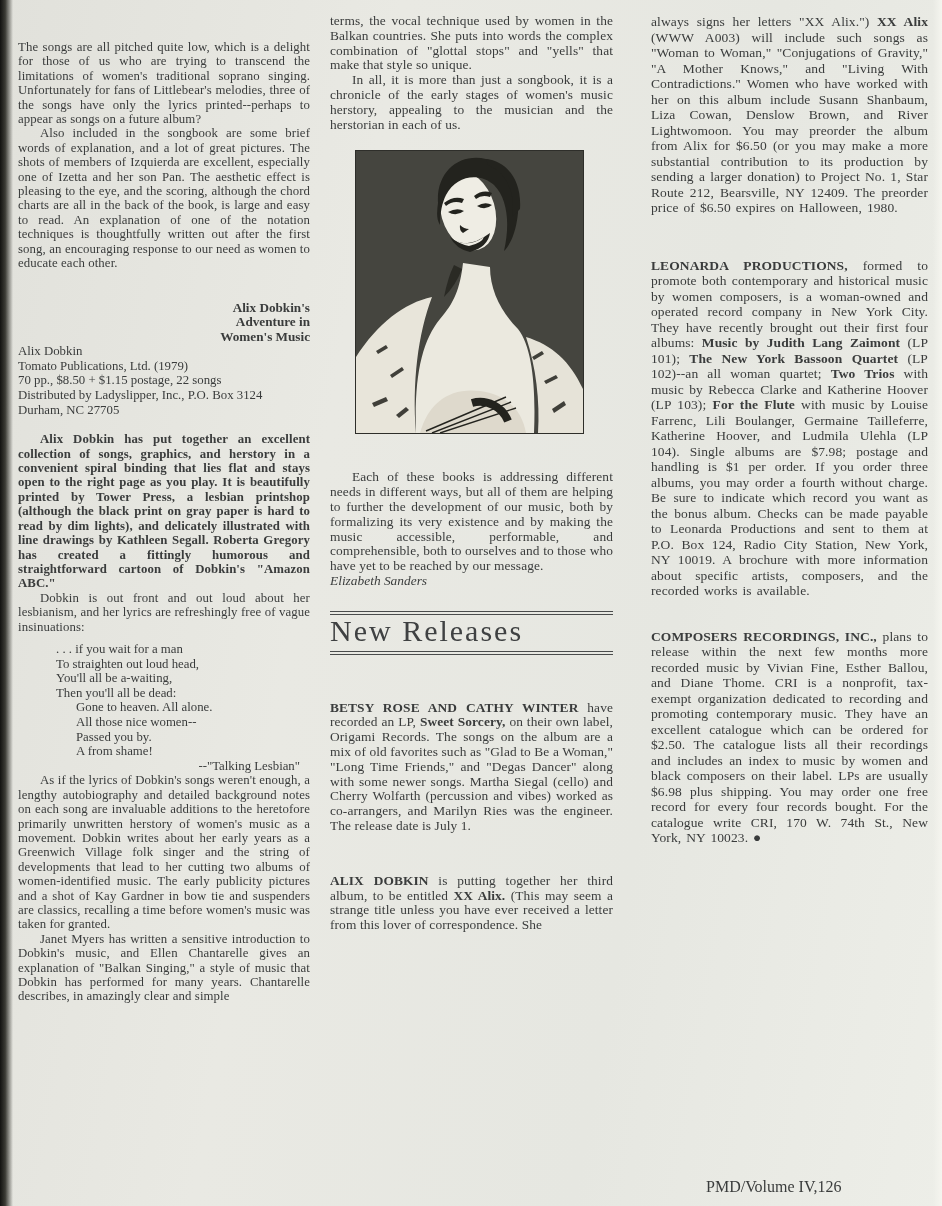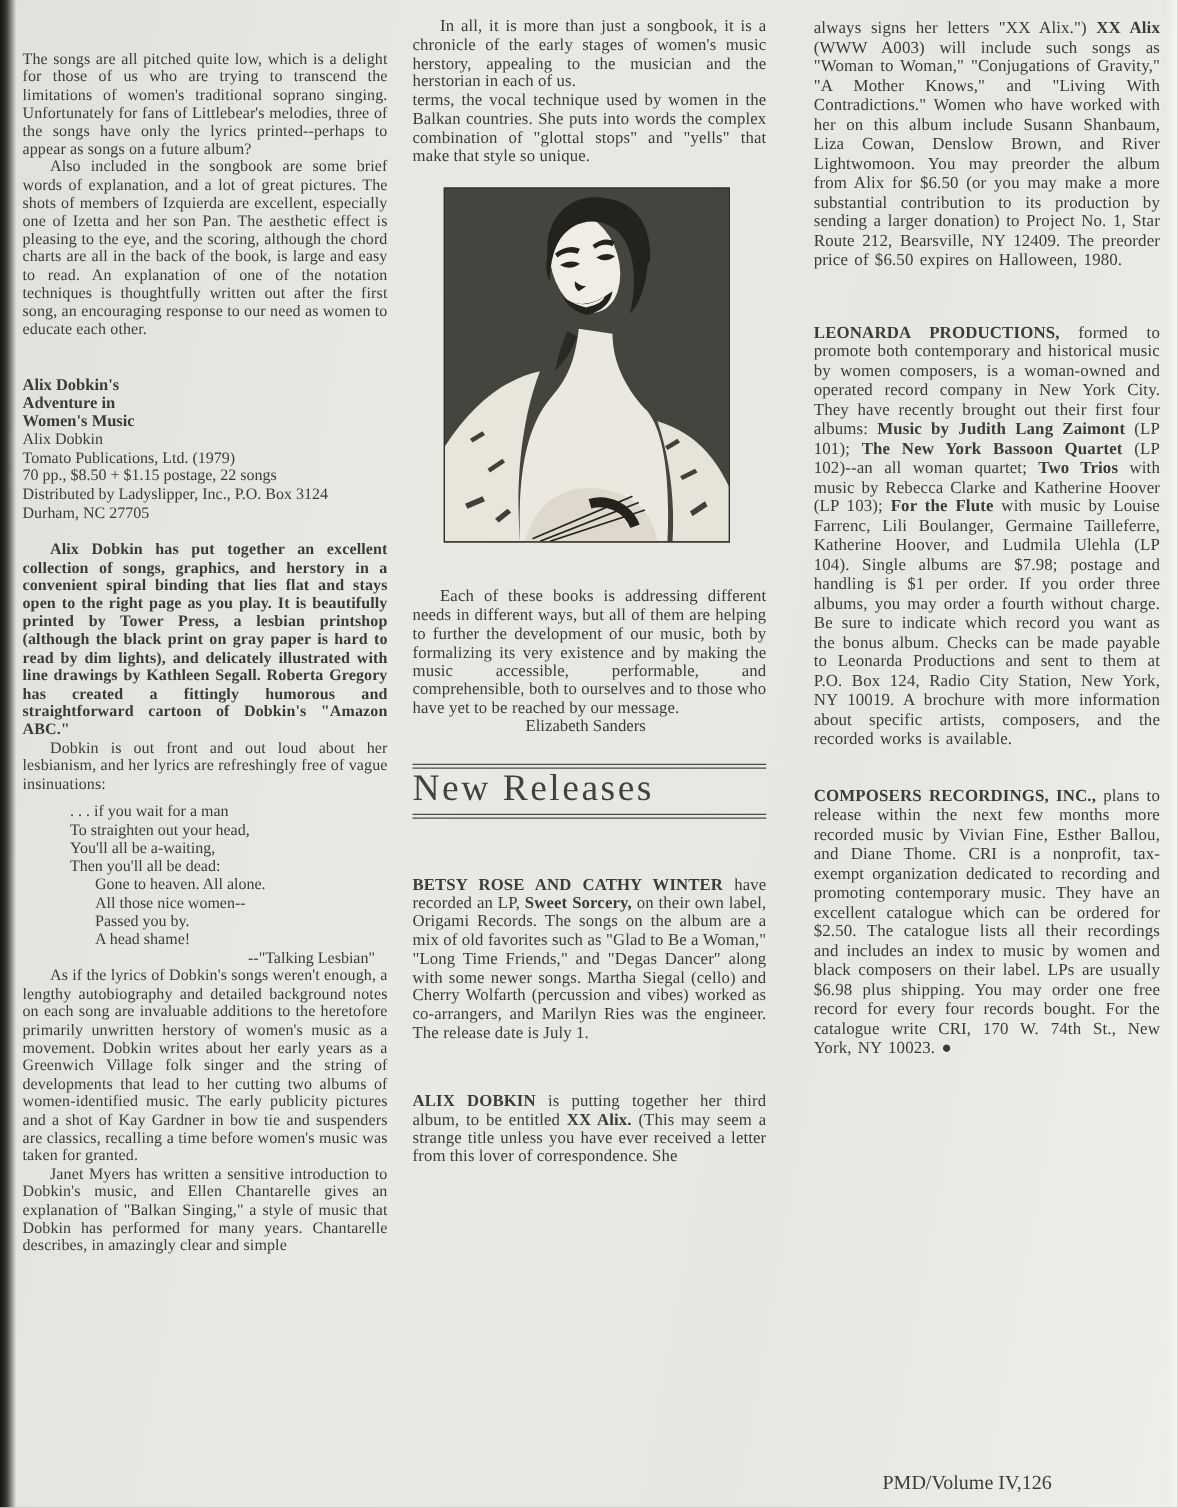--- a/index.html
+++ b/index.html
@@ -19,28 +19,28 @@
   }
   .col { position:absolute; }
   .col-left  { left:18px;  top:40px; width:292px; font-size:12.8px; line-height:14.4px; }
   .col-mid   { left:330px; top:14px; width:283px; font-size:13.4px; line-height:14.8px; }
   .col-right { left:651px; top:14px; width:277px; font-size:13.5px; line-height:15.5px; word-spacing:1.5px; }
   .jp { margin:0; text-align:justify; letter-spacing:0.1px; }
   .indent { text-indent:22px; }
   .b { font-weight:bold; }
   span.b { font-weight:bold; }
   .review-head { margin-top:30px; font-weight:bold; font-size:13.2px; }
-  .review-head div { line-height:14.6px; }
+  .review-head div { line-height:14.6px;text-align:right; }
   .review-meta div { line-height:14.6px; }
   .mt16 { margin-top:15px;font-weight:bold; }
   .poem { margin:8px 0 0 38px; }
   .poem-line { line-height:14.6px; }
   .poem-line.deep { margin-left:20px; }
   .poem-attr { text-align:right; padding-right:10px; line-height:14.6px; }
-  .attr { text-align:center; padding-right:6px; margin:0; }
+  .attr { text-align:left; padding-right:6px; margin:0;font-style:italic; }
   .photo {
     width:227px; height:282px; border:1.5px solid #2e2e2a;
     margin:18px 0 0 25px; display:block; background:#45453f;
   }
   .banner {
     margin-top:22px;
     border-top:4px double #4a4c4c; border-bottom:4px double #4a4c4c;
     text-align:left; padding:9px 0 12px 0;
   }
   .banner-title {
@@ -82,37 +82,37 @@
       <div>70 pp., $8.50 + $1.15 postage, 22 songs</div>
       <div>Distributed by Ladyslipper, Inc., P.O. Box 3124</div>
       <div>Durham, NC 27705</div>
     </div>
 
     <p class="jp indent mt16">Alix Dobkin has put together an excellent collection of songs, graphics, and herstory in a convenient spiral binding that lies flat and stays open to the right page as you play. It is beautifully printed by Tower Press, a lesbian printshop (although the black print on gray paper is hard to read by dim lights), and delicately illustrated with line drawings by Kathleen Segall. Roberta Gregory has created a fittingly humorous and straightforward cartoon of Dobkin's "Amazon ABC."</p>
     <p class="jp indent">Dobkin is out front and out loud about her lesbianism, and her lyrics are refreshingly free of vague insinuations:</p>
 
     <div class="poem">
       <div class="poem-line">. . . if you wait for a man</div>
-      <div class="poem-line">To straighten out your head,</div>
+      <div class="poem-line">To straighten out loud head,</div>
       <div class="poem-line">You'll all be a-waiting,</div>
       <div class="poem-line">Then you'll all be dead:</div>
       <div class="poem-line deep">Gone to heaven. All alone.</div>
       <div class="poem-line deep">All those nice women--</div>
       <div class="poem-line deep">Passed you by.</div>
-      <div class="poem-line deep">A head shame!</div>
+      <div class="poem-line deep">A from shame!</div>
     </div>
     <div class="poem-attr">--"Talking Lesbian"</div>
 
     <p class="jp indent">As if the lyrics of Dobkin's songs weren't enough, a lengthy autobiography and detailed background notes on each song are invaluable additions to the heretofore primarily unwritten herstory of women's music as a movement. Dobkin writes about her early years as a Greenwich Village folk singer and the string of developments that lead to her cutting two albums of women-identified music. The early publicity pictures and a shot of Kay Gardner in bow tie and suspenders are classics, recalling a time before women's music was taken for granted.</p>
     <p class="jp indent">Janet Myers has written a sensitive introduction to Dobkin's music, and Ellen Chantarelle gives an explanation of "Balkan Singing," a style of music that Dobkin has performed for many years. Chantarelle describes, in amazingly clear and simple</p>
   </div>
 
   <div class="col col-mid">
+    <p class="jp">terms, the vocal technique used by women in the Balkan countries. She puts into words the complex combination of "glottal stops" and "yells" that make that style so unique.</p>
     <p class="jp indent">In all, it is more than just a songbook, it is a chronicle of the early stages of women's music herstory, appealing to the musician and the herstorian in each of us.</p>
-    <p class="jp">terms, the vocal technique used by women in the Balkan countries. She puts into words the complex combination of "glottal stops" and "yells" that make that style so unique.</p>
 
     <svg class="photo" viewBox="0 0 227 282" xmlns="http://www.w3.org/2000/svg">
       <rect width="227" height="282" fill="#45453f"></rect>
 
       <path d="M60,282 C58,225 66,190 84,168 C98,152 104,138 107,112 L134,116 C134,140 146,162 162,178 C176,196 180,235 178,282 Z" fill="#ebe9df"></path>
       <path d="M227,282 L227,238 C214,210 196,194 170,186 C180,216 184,250 182,282 Z" fill="#e6e3d8"></path>
       <path d="M0,282 L0,206 C22,172 48,152 76,146 C62,182 56,232 60,282 Z" fill="#e8e5da"></path>
 
       <g transform="rotate(-16 112 60)">
         <ellipse cx="112" cy="60" rx="27" ry="40" fill="#efede4"></ellipse>

